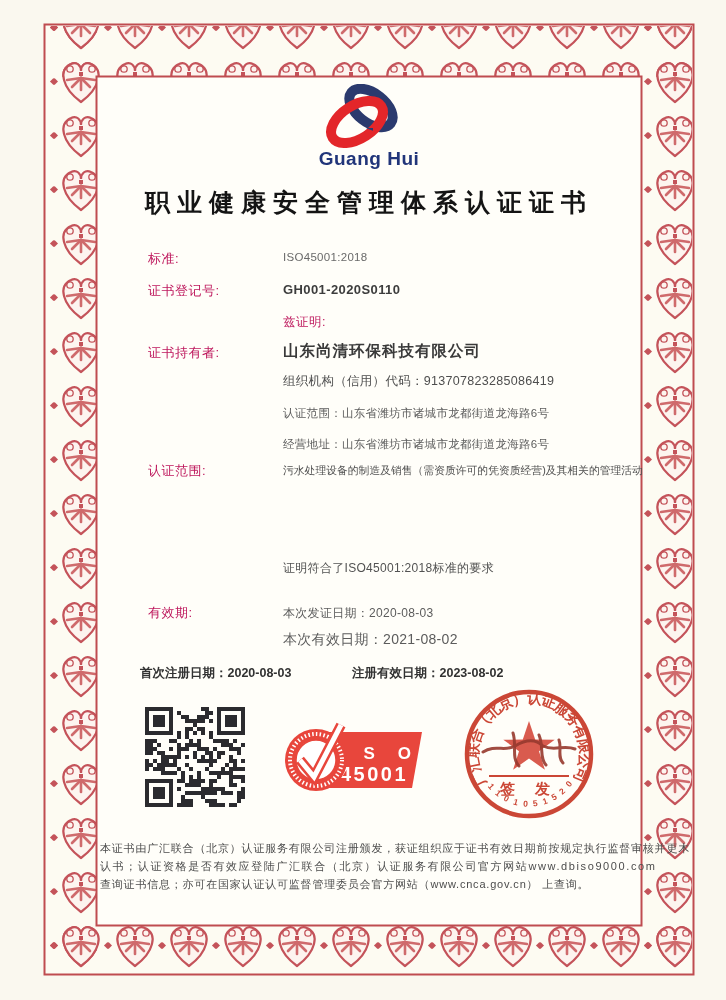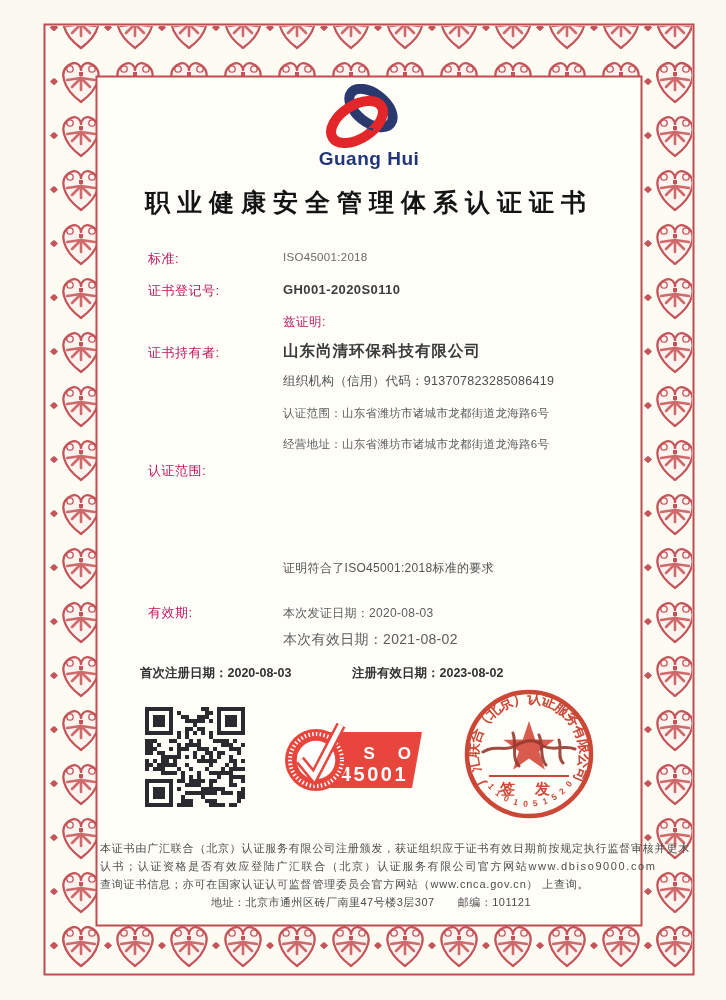--- a/index.html
+++ b/index.html
@@ -77,20 +77,21 @@
   <div class="abs lbl" style="left:283px;top:314px;font-size:12.5px">兹证明:</div>
 
   <div class="abs lbl" style="left:148px;top:344px">证书持有者:</div>
   <div class="abs company" style="left:283px;top:341px">山东尚清环保科技有限公司</div>
 
   <div class="abs val" style="left:283px;top:373px;font-size:12.5px;color:#4e4e4e">组织机构（信用）代码：913707823285086419</div>
   <div class="abs val" style="left:283px;top:406px">认证范围：山东省潍坊市诸城市龙都街道龙海路6号</div>
   <div class="abs val" style="left:283px;top:437px">经营地址：山东省潍坊市诸城市龙都街道龙海路6号</div>
 
   <div class="abs lbl" style="left:148px;top:462px">认证范围:</div>
+  <div class="abs scope" style="left:283px;top:464px">污水处理设备的制造及销售（需资质许可的凭资质经营)及其相关的管理活动</div>
 
   <div class="abs val" style="left:283px;top:560px;font-size:12px;color:#525252">证明符合了ISO45001:2018标准的要求</div>
 
   <div class="abs lbl" style="left:148px;top:604px">有效期:</div>
   <div class="abs val" style="left:283px;top:605px;font-size:12px">本次发证日期：2020-08-03</div>
   <div class="abs val" style="left:283px;top:631px;font-size:14px">本次有效日期：2021-08-02</div>
 
   <div class="abs boldrow" style="left:140px;top:665px">首次注册日期：2020-08-03</div>
   <div class="abs boldrow" style="left:352px;top:665px">注册有效日期：2023-08-02</div>
 
@@ -430,15 +431,14 @@
     <line x1="28" y1="90" x2="108" y2="90" stroke="#c83a28" stroke-width="2"></line>
     <text x="68" y="108" text-anchor="middle" font-size="15" font-weight="700" letter-spacing="8" fill="#c83a28">签 发</text>
     <text font-size="8.5" font-weight="700" fill="#c83a28">
       <textPath href="#sealBotArc" startOffset="8" textLength="130">1101051520549</textPath>
     </text>
   </svg>
 
   <div class="abs footer-line" style="top:839px">本证书由广汇联合（北京）认证服务有限公司注册颁发，获证组织应于证书有效日期前按规定执行监督审核并更木</div>
   <div class="abs footer-line" style="top:857px;letter-spacing:1.6px">认书；认证资格是否有效应登陆广汇联合（北京）认证服务有限公司官方网站www.dbiso9000.com</div>
   <div class="abs footer-line" style="top:875px">查询证书信息；亦可在国家认证认可监督管理委员会官方网站（www.cnca.gov.cn） 上查询。</div>
-  <div class="abs footer-line footer-center" style="top:893px">地址：北京市通州区砖厂南里47号楼3层307　　邮编：101121</div>
 
 </div>
 
 </body></html>

